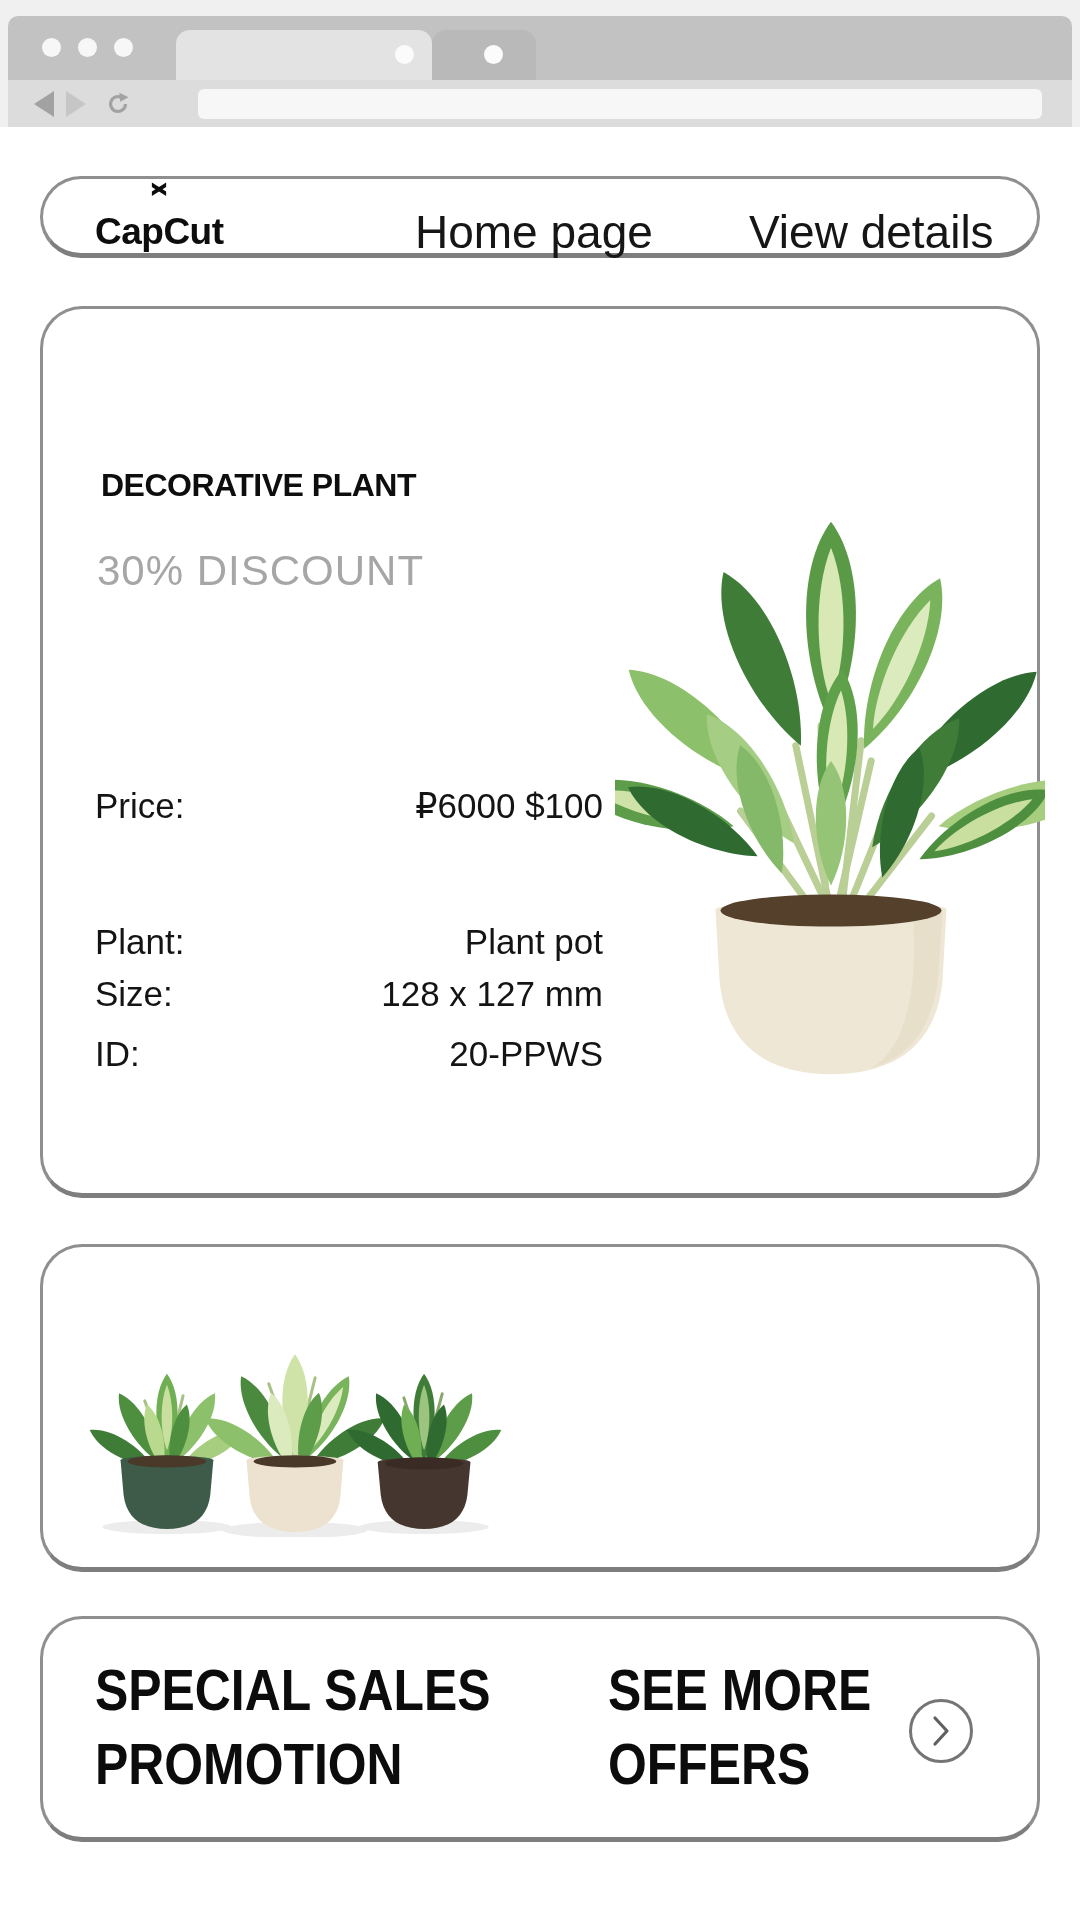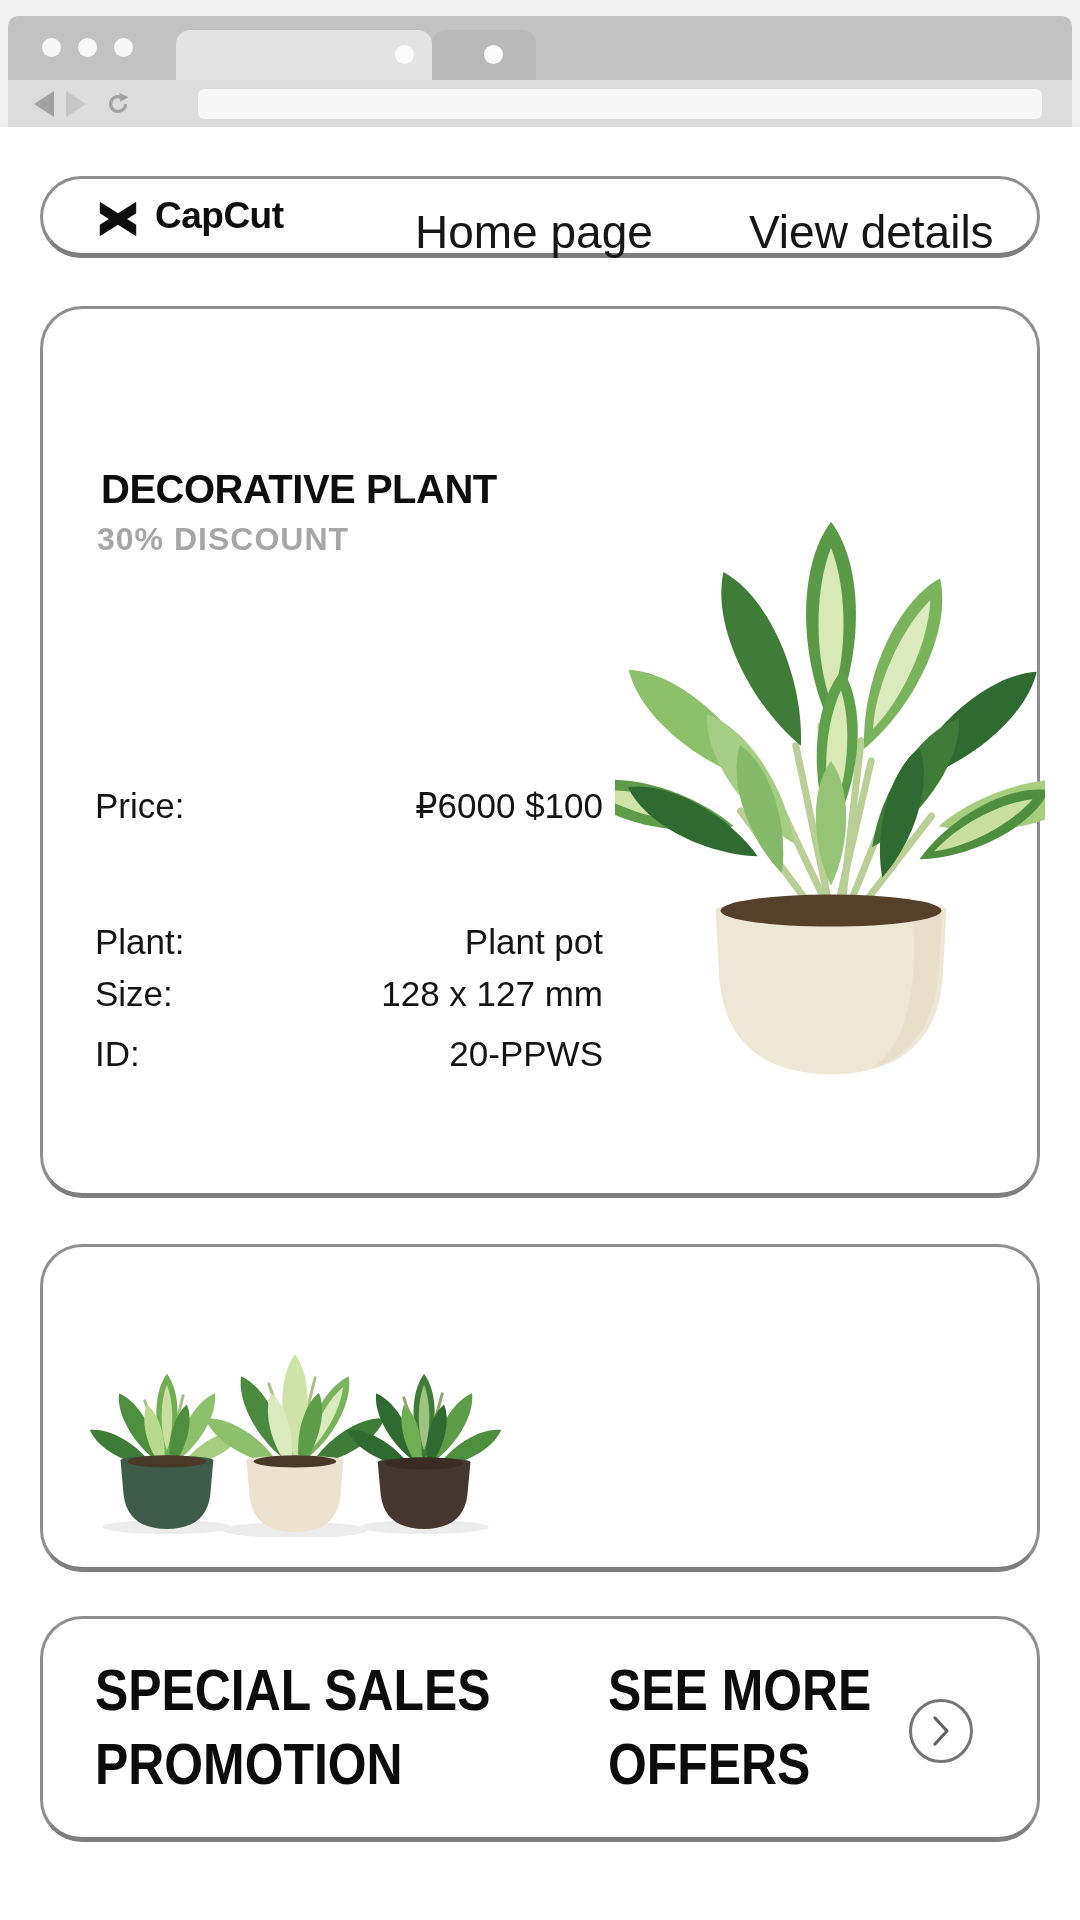--- a/index.html
+++ b/index.html
@@ -27,33 +27,33 @@
   .reload{width:28px;height:28px;margin-left:6px;}
   .addressbar{position:absolute;left:190px;right:30px;top:9px;height:30px;background:#f7f7f7;
               border:none;border-radius:6px;font-size:15px;color:#555;padding:0 12px;box-sizing:border-box;}
 
   
   .card{position:absolute;left:40px;width:1000px;background:#fff;border:3px solid #8f8f8f;
         border-bottom-width:5px;border-bottom-color:#7e7e7e;border-radius:42px;box-sizing:border-box;}
 
   
   .navpill{top:176px;height:82px;border-radius:44px;}
-  .brand{position:absolute;left:52px;top:0;height:100%;display:flex;align-items:center;gap:14px;}
+  .brand{position:absolute;left:52px;top:0;height:100%;display:flex;align-items:center;gap:14px;flex-direction:column;}
   .brand-icon{width:46px;height:46px;}
   .brand-name{font-size:37px;font-weight:700;letter-spacing:-0.5px;color:#0d0d0d;}
   .navlink{position:absolute;top:16px;height:100%;display:flex;align-items:center;
            font-size:46px;color:#161616;cursor:pointer;}
   .navlink1{left:372px;}
   .navlink2{left:706px;}
 
   
   .product{top:306px;height:892px;}
-  .p-title{position:absolute;left:58px;top:158px;font-size:40px;font-weight:600;color:#0e0e0e;
+  .p-title{position:absolute;left:58px;top:158px;font-size:32px;font-weight:600;color:#0e0e0e;
            letter-spacing:-0.5px;}
-  .p-sub{position:absolute;left:54px;top:212px;font-size:32px;font-weight:700;color:#a6a6a6;
+  .p-sub{position:absolute;left:54px;top:238px;font-size:42px;font-weight:400;color:#a6a6a6;
          letter-spacing:1px;}
   .detail-row{position:absolute;left:52px;width:508px;display:flex;justify-content:space-between;
               align-items:flex-start;font-size:35px;line-height:46px;}
   .detail-label{white-space:nowrap;}
   .detail-value{text-align:right;white-space:pre-line;}
   .r1{top:438px;margin-top:36px;} .r2{top:496px;} .r3{top:610px;} .r4{top:662px;} .r5{top:722px;}
   .plant-main{position:absolute;left:572px;top:200px;width:430px;height:574px;}
 
   
   .contact{top:1244px;height:328px;}

